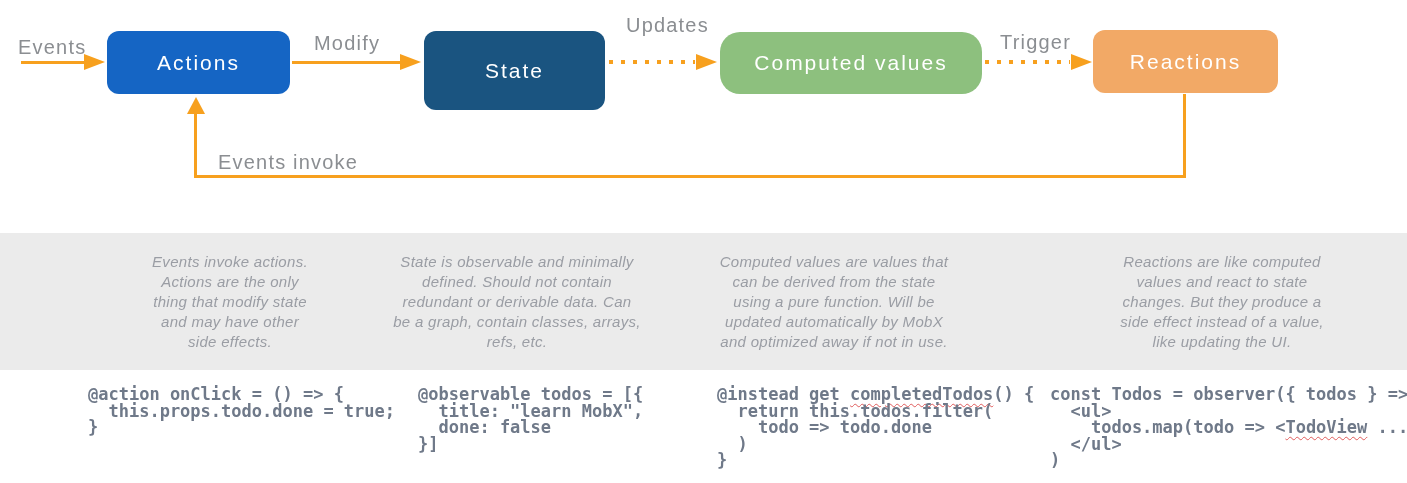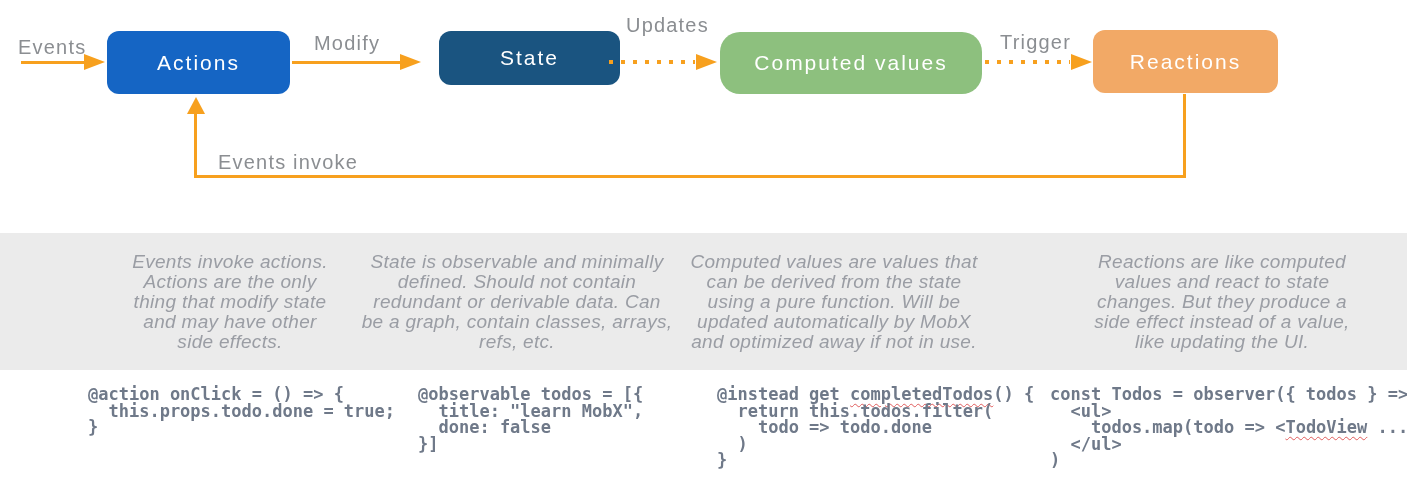--- a/index.html
+++ b/index.html
@@ -65,21 +65,21 @@
   .band {
     position: absolute;
     left: 0; top: 233px;
     width: 1407px; height: 137px;
     background: var(--band_bg);
   }
   .desc {
     position: absolute;
     top: 19px;
     font-style: italic;
-    font-size: 19px;
+    font-size: 15px;
     line-height: 20px;
     letter-spacing: 0.3px;
     color: var(--description_text);
     text-align: center;
     white-space: pre-line;
   }
 
   
   .codeblock {
     position: absolute;
@@ -109,21 +109,21 @@
     <span class="lbl" style="left:18px; top:36px;">Events</span>
     <div class="shaft" style="left:21px; top:61px; width:65px;"></div>
     <div class="head-right" style="left:84px; top:54px;"></div>
 
     <div class="node node-actions" style="left:107px; top:31px; width:183px; height:63px;">Actions</div>
 
     <span class="lbl" style="left:314px; top:32px;">Modify</span>
     <div class="shaft" style="left:292px; top:61px; width:110px;"></div>
     <div class="head-right" style="left:400px; top:54px;"></div>
 
-    <div class="node node-state" style="left:439px; top:31px; width:181px; height:54px;">State</div>
+    <div class="node node-state" style="left:424px; top:31px; width:181px; height:79px;">State</div>
 
     <span class="lbl" style="left:626px; top:14px;">Updates</span>
     <div class="shaft-dotted" style="left:609px; top:60px; width:86px;"></div>
     <div class="head-right" style="left:696px; top:54px;"></div>
 
     <div class="node node-computed" style="left:720px; top:32px; width:262px; height:62px;border-radius:20px;">Computed values</div>
 
     <span class="lbl" style="left:1000px; top:31px;">Trigger</span>
     <div class="shaft-dotted" style="left:985px; top:60px; width:85px;"></div>
     <div class="head-right" style="left:1071px; top:54px;"></div>

